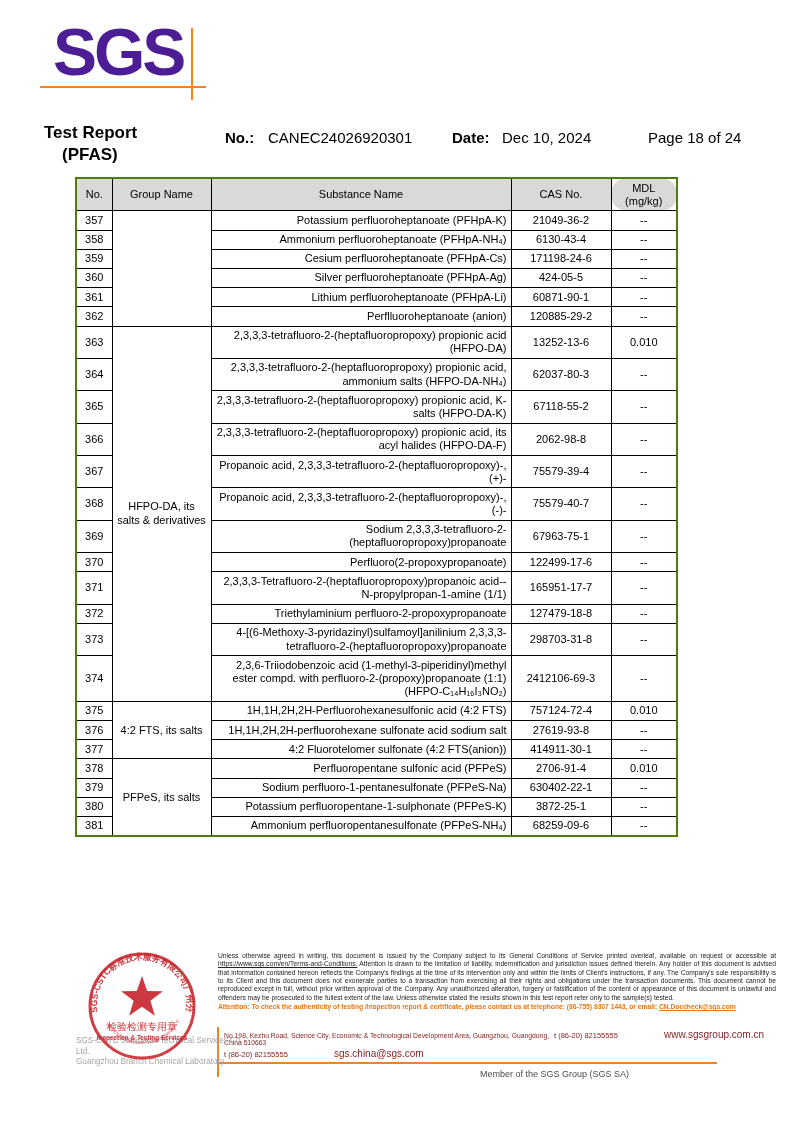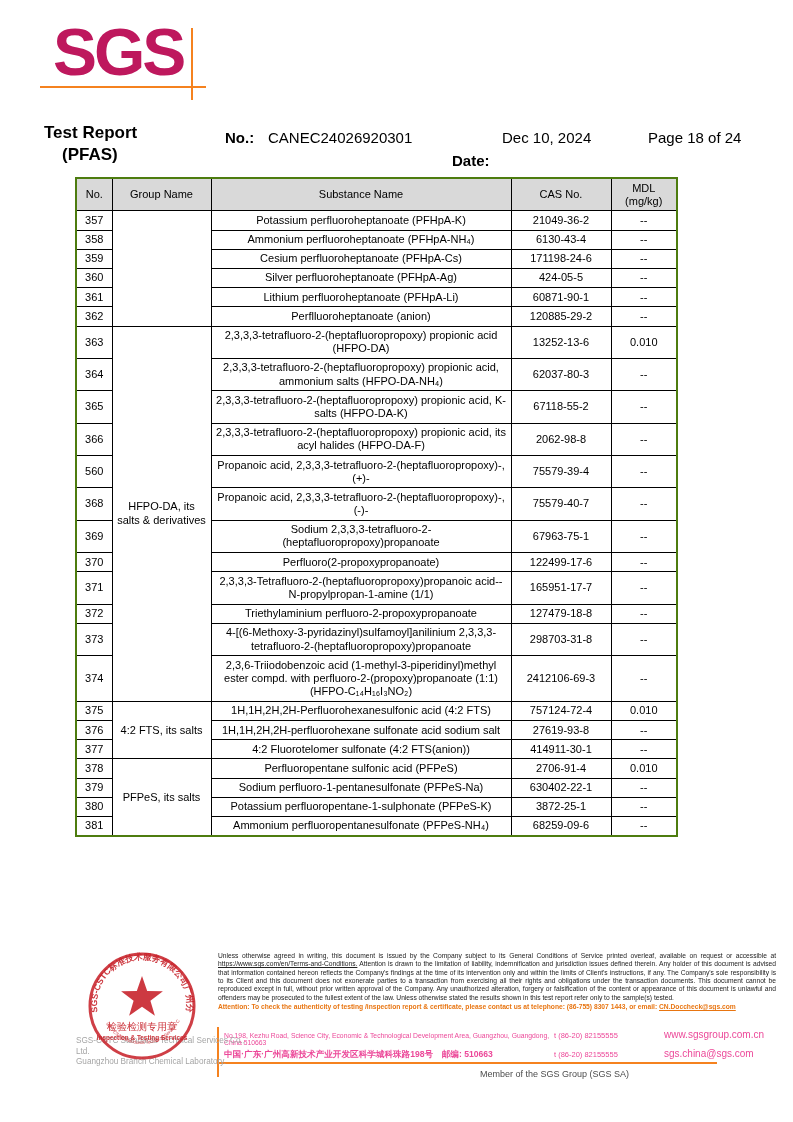--- a/index.html
+++ b/index.html
@@ -1,57 +1,57 @@
 <!DOCTYPE html>
 <html><head>
 <meta charset="utf-8">
 <style>
   html,body{margin:0;padding:0;background:#ffffff;}
   .page{position:relative;width:793px;height:1122px;background:#fff;overflow:hidden;
         font-family:"Liberation Sans","DejaVu Sans",sans-serif;color:#000;}
 
   
   .logo-text{position:absolute;left:53px;top:14px;font-size:66px;font-weight:bold;
-             letter-spacing:-3px;color:#be185d;font-family:"Liberation Sans","DejaVu Sans",sans-serif;}
+             letter-spacing:-3px;color:#4c1d95;font-family:"Liberation Sans","DejaVu Sans",sans-serif;}
   .logo-hline{position:absolute;left:40px;top:86px;width:166px;height:2px;}
   .logo-vline{position:absolute;left:191px;top:28px;width:2px;height:72px;}
 
   
   .title1{position:absolute;left:44px;top:123px;font-size:17px;font-weight:bold;}
   .title2{position:absolute;left:62px;top:145px;font-size:17px;font-weight:bold;}
   .hdr-field{position:absolute;top:129px;font-size:15px;}
   .b{font-weight:bold;}
   .no-label{left:225px;}
   .no-value{left:268px;}
-  .date-label{left:452px;margin-top:23px;}
+  .date-label{left:452px;}
   .date-value{left:502px;}
   .page-num{left:648px;}
 
   
   .tbl{position:absolute;left:75px;top:177px;border-collapse:collapse;table-layout:fixed;
        width:601px;font-size:11px;line-height:1.2;}
   .tbl th,.tbl td{border:1px solid #000;padding:2.5px 4px;vertical-align:middle;}
   .tbl{border:2px solid #4d7c0f;}
   .tbl th{background:#d9d9d9;font-weight:normal;text-align:center;height:26px;}
-  .th-mdl{white-space:pre-line;}
+  .th-mdl{white-space:pre-line;border-radius:16px;}
   td.c-no,td.c-cas,td.c-mdl,td.c-group{text-align:center;}
-  td.c-sub{text-align:center;}
+  td.c-sub{text-align:right;}
 
   
   .company-lines{position:absolute;left:76px;top:1036px;width:170px;
                  font-size:8.2px;line-height:10.5px;color:#a5a5a5;z-index:1;}
   .stamp{position:absolute;left:82px;top:950px;z-index:2;}
 
   .disclaimer{position:absolute;left:218px;top:952px;width:558px;font-size:6.7px;
               line-height:8.35px;text-align:justify;color:#222;}
   .u{text-decoration:underline;}
   .attention{color:#e87511;font-weight:bold;margin-top:1px;}
   .attention .u{color:#e87511;}
 
-  .addr-block{position:absolute;left:224px;top:1029px;width:552px;color:#ec4899;}
+  .addr-block{position:absolute;left:224px;top:1029px;width:552px;color:#7f1d1d;}
   .addr-row{display:flex;align-items:baseline;margin-bottom:2px;}
   .addr-en{flex:0 0 330px;font-size:6.8px;transform:scaleY(1.05);}
   .addr-cn{flex:0 0 330px;font-size:8.6px;font-weight:bold;}
   .addr-tel{flex:0 0 110px;font-size:7.5px;}
   .addr-link{flex:1;font-size:10px;}
 
   .foot-vline{position:absolute;left:217px;top:1027px;width:2px;height:50px;}
   .foot-hline{position:absolute;left:217px;top:1062px;width:500px;height:2px;}
   .member{position:absolute;left:480px;top:1069px;width:313px;text-align:left;
           font-size:9px;color:#4c4c4c;}
@@ -148,21 +148,21 @@
           <td class="c-cas">67118-55-2</td>
           <td class="c-mdl">--</td>
         </tr>
         <tr>
           <td class="c-no">366</td>
           <td class="c-sub">2,3,3,3-tetrafluoro-2-(heptafluoropropoxy) propionic acid, its acyl halides (HFPO-DA-F)</td>
           <td class="c-cas">2062-98-8</td>
           <td class="c-mdl">--</td>
         </tr>
         <tr>
-          <td class="c-no">560</td>
+          <td class="c-no">367</td>
           <td class="c-sub">Propanoic acid, 2,3,3,3-tetrafluoro-2-(heptafluoropropoxy)-, (+)-</td>
           <td class="c-cas">75579-39-4</td>
           <td class="c-mdl">--</td>
         </tr>
         <tr>
           <td class="c-no">368</td>
           <td class="c-sub">Propanoic acid, 2,3,3,3-tetrafluoro-2-(heptafluoropropoxy)-, (-)-</td>
           <td class="c-cas">75579-40-7</td>
           <td class="c-mdl">--</td>
         </tr>
@@ -278,21 +278,20 @@
     </div>
   </div>
 
   <div class="addr-block">
     <div class="addr-row">
       <span class="addr-en">No.198, Kezhu Road, Science City, Economic &amp; Technological Development Area, Guangzhou, Guangdong, China 510663</span>
       <span class="addr-tel">t (86-20) 82155555</span>
       <span class="addr-link">www.sgsgroup.com.cn</span>
     </div>
     <div class="addr-row">
-      <span class="addr-cn">中国·广东·广州高新技术产业开发区科学城科珠路198号　邮编: 510663</span>
       <span class="addr-tel">t (86-20) 82155555</span>
       <span class="addr-link">sgs.china@sgs.com</span>
     </div>
   </div>
 
   <div class="foot-vline" style="background: rgb(245, 130, 31);"></div>
   <div class="foot-hline" style="background: rgb(245, 130, 31);"></div>
   <div class="member">Member of the SGS Group (SGS SA)</div>
 
 </div>

